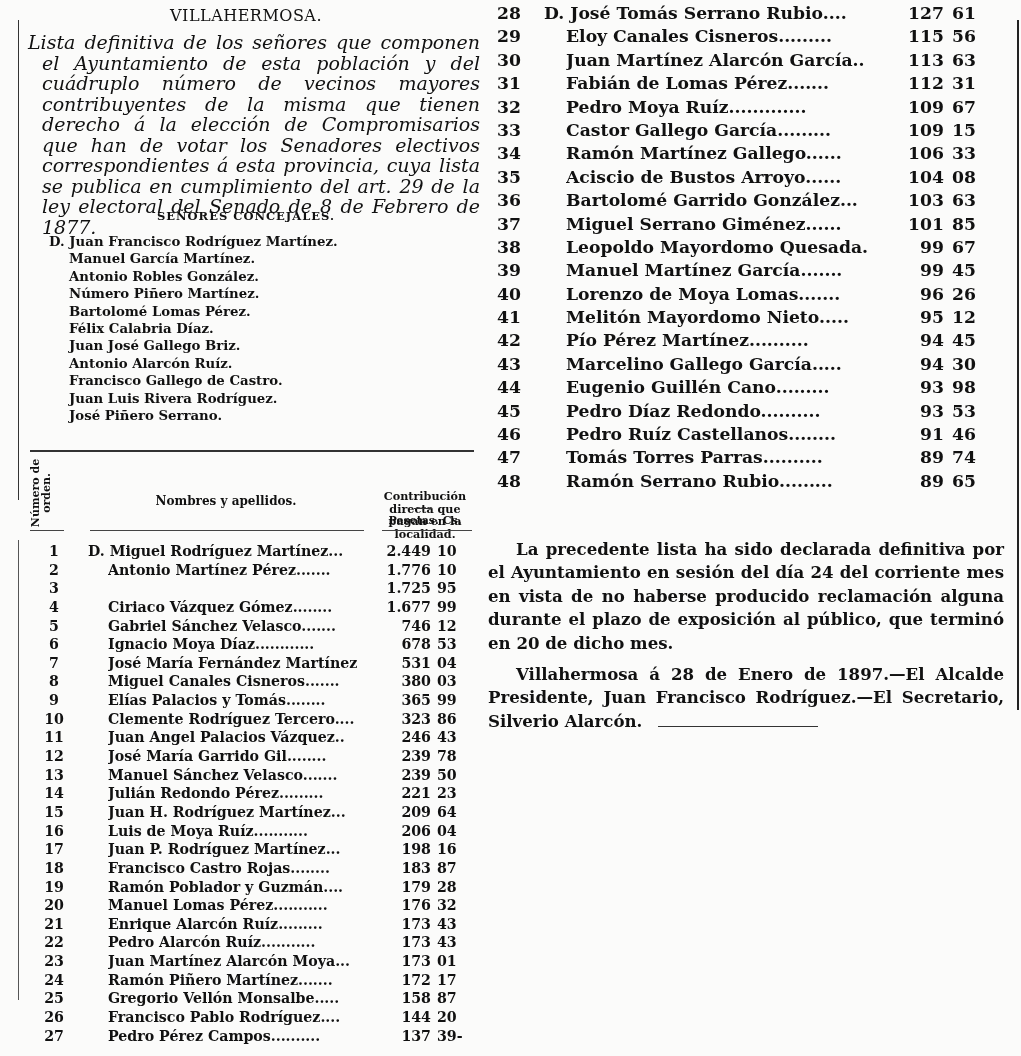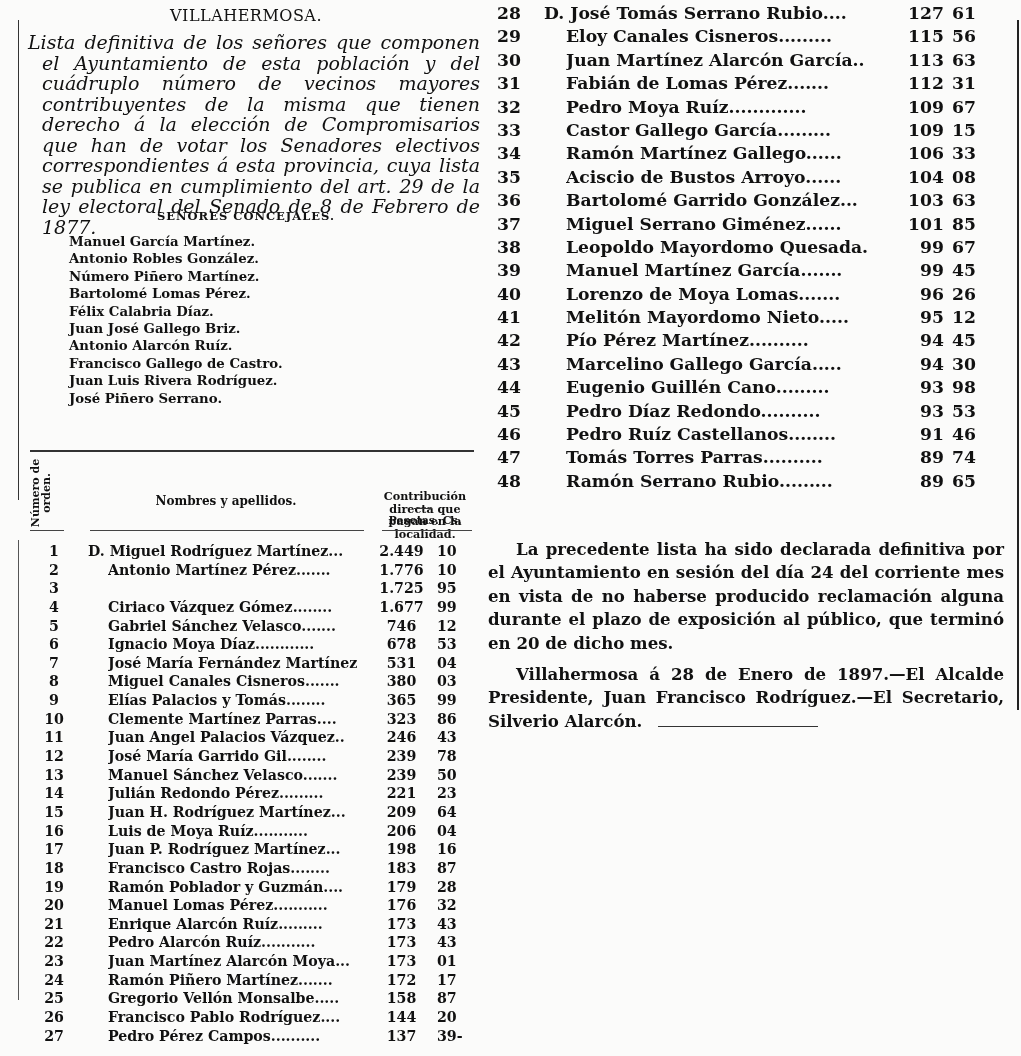--- a/index.html
+++ b/index.html
@@ -35,21 +35,21 @@
   .hdr-units { position: absolute; left: 362px; width: 94px; top: 514px; text-align: center; font-size: 11px; font-weight: bold; }
   .rule-num { position: absolute; left: 14px; width: 34px; top: 530px; height: 1px; background: #444; }
   .rule-names { position: absolute; left: 74px; width: 274px; top: 530px; height: 1px; background: #444; }
   .rule-contrib { position: absolute; left: 366px; width: 90px; top: 530px; height: 1px; background: #444; }
 
   .rows-left { position: absolute; left: 0; top: 542px; width: 460px; }
   .row { position: relative; height: 18.65px; font-size: 14.2px; line-height: 18.65px; font-weight: bold; white-space: nowrap; }
   .row .num { position: absolute; left: 20px; width: 36px; text-align: center; }
   .row .name { position: absolute; left: 92px; width: 260px; overflow: hidden; }
   .row .name.lead { left: 72px; }
-  .row .pes { position: absolute; left: 356px; width: 59px; text-align: center; }
+  .row .pes { position: absolute; left: 356px; width: 59px; text-align: right; }
   .row .cs { position: absolute; left: 421px; width: 26px; text-align: left; }
 
   .rows-right { position: absolute; left: 0; top: 2px; width: 561px; }
   .rrow { position: relative; height: 23.4px; font-size: 17.2px; line-height: 23.4px; white-space: nowrap; font-weight: bold; }
   .rrow .num { position: absolute; left: 34px; width: 30px; text-align: center; }
   .rrow .name { position: absolute; left: 106px; width: 310px; overflow: hidden; }
   .rrow .name.lead { left: 84px; }
   .rrow .pes { position: absolute; left: 430px; width: 54px; text-align: right; }
   .rrow .cs { position: absolute; left: 492px; width: 30px; text-align: left; }
 
@@ -62,20 +62,21 @@
 
 <div class="col-left">
   <div class="left-rule"></div>
   <div class="left-rule2"></div>
 
   <div class="title">VILLAHERMOSA.</div>
   <div class="intro">Lista definitiva de los señores que componen el Ayuntamiento de esta población y del cuádruplo número de vecinos mayores contribuyentes de la misma que tienen derecho á la elección de Compromisarios que han de votar los Senadores electivos correspondientes á esta provincia, cuya lista se publica en cumplimiento del art. 29 de la ley electoral del Senado de 8 de Febrero de 1877.</div>
 
   <div class="section-head">SEÑORES CONCEJALES.</div>
   <div class="council">
+    <div>D. Juan Francisco Rodríguez Martínez.</div>
     <div class="indent">Manuel García Martínez.</div>
     <div class="indent">Antonio Robles González.</div>
     <div class="indent">Número Piñero Martínez.</div>
     <div class="indent">Bartolomé Lomas Pérez.</div>
     <div class="indent">Félix Calabria Díaz.</div>
     <div class="indent">Juan José Gallego Briz.</div>
     <div class="indent">Antonio Alarcón Ruíz.</div>
     <div class="indent">Francisco Gallego de Castro.</div>
     <div class="indent">Juan Luis Rivera Rodríguez.</div>
     <div class="indent">José Piñero Serrano.</div>
@@ -142,21 +143,21 @@
         <span class="cs">03</span>
       </div>
       <div class="row">
         <span class="num">9</span>
         <span class="name">Elías Palacios y Tomás........</span>
         <span class="pes">365</span>
         <span class="cs">99</span>
       </div>
       <div class="row">
         <span class="num">10</span>
-        <span class="name">Clemente Martínez Parras....</span>
+        <span class="name">Clemente Rodríguez Tercero....</span>
         <span class="pes">323</span>
         <span class="cs">86</span>
       </div>
       <div class="row">
         <span class="num">11</span>
         <span class="name">Juan Angel Palacios Vázquez..</span>
         <span class="pes">246</span>
         <span class="cs">43</span>
       </div>
       <div class="row">

